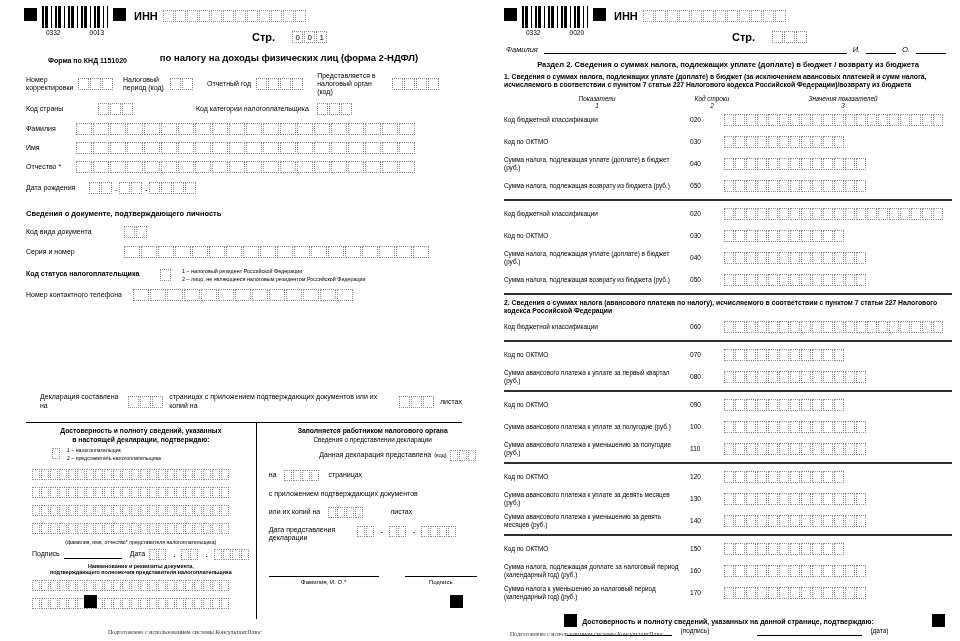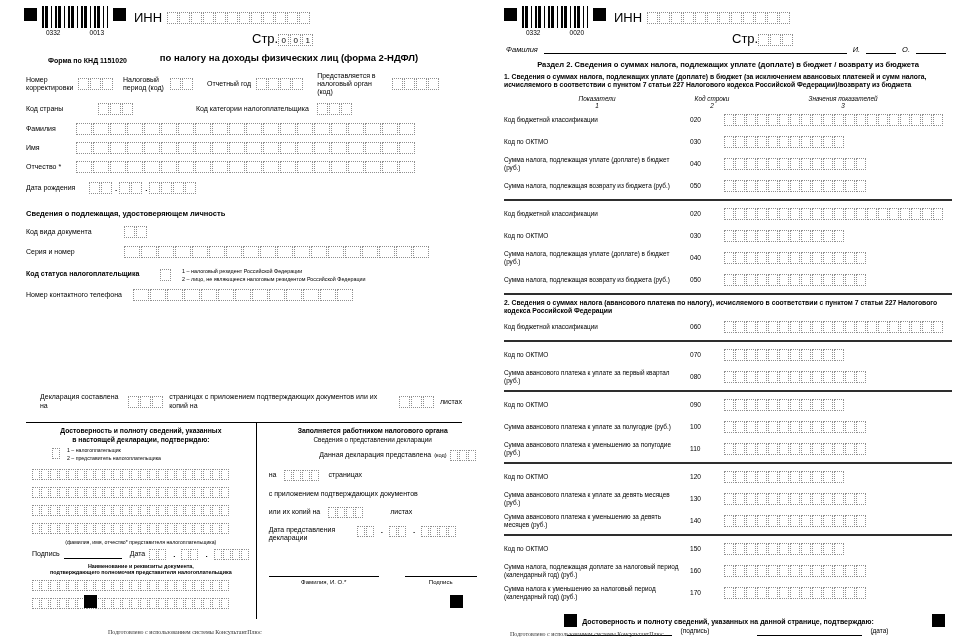--- a/index.html
+++ b/index.html
@@ -22,22 +22,22 @@
   .grid.s .cell { width: 8px; height: 11px; }
   .dot { font-size: 8px; font-weight: bold; margin: 0 2px; }
   .lbl { font-size: 7px; line-height: 1.2; }
   .b { font-weight: bold; }
   .frow { display: flex; align-items: center; }
   .blank { display: inline-block; border-bottom: 1px solid #000; height: 9px; }
   .credit { position: absolute; font-size: 6px; color: #333; font-family: "Liberation Serif", serif; }
 
   
   .p1-inn { position: absolute; left: 134px; top: 10px; display: flex; align-items: center; gap: 5px; }
-  .p1-str { position: absolute; left: 252px; top: 31px; display: flex; gap: 0; }
-  .inn-lbl { font-size: 13px; font-weight: normal; }
+  .p1-str { position: absolute; left: 252px; top: 31px; display: flex; gap: 17px; }
+  .inn-lbl { font-size: 11px; font-weight: bold; }
   .p1-body { padding: 52px 18px 0 26px; }
   .knd { position: absolute; left: 48px; top: 57px; font-size: 7px; font-weight: bold; }
   .title { text-align: center; padding-left: 90px; }
   .title .t1 { font-size: 9.5px; font-weight: bold; }
   .title .t2 { font-size: 9.5px; font-weight: bold; }
   .hf { display: flex; align-items: center; margin-top: 9px; gap: 5px; }
   .hf .lbl { line-height: 1.15; }
   .sect { font-size: 7.5px; font-weight: bold; margin-top: 13px; }
   .note { font-size: 5.4px; line-height: 1.5; }
   .sigblock { display: flex; border-top: 1.5px solid #000; margin-top: 12px; }
@@ -246,21 +246,21 @@
           </span>
           <span class="dot">.</span>
         <span class="grid m">
             <span class="cell"></span>
             <span class="cell"></span>
             <span class="cell"></span>
             <span class="cell"></span>
           </span>
       </div>
 
-      <div class="sect" style="margin-top:15px">Сведения о подлежащая, удостоверяющем личность</div>
+      <div class="sect" style="margin-top:15px">Сведения о документе, подтверждающего личность</div>
 
       <div class="frow" style="margin-top:8px">
         <span class="lbl" style="width:98px">Код вида документа</span>
         <span class="grid m">
             <span class="cell"></span>
             <span class="cell"></span>
           </span>
       </div>
       <div class="frow" style="margin-top:8px">
         <span class="lbl" style="width:98px">Серия и номер</span>

